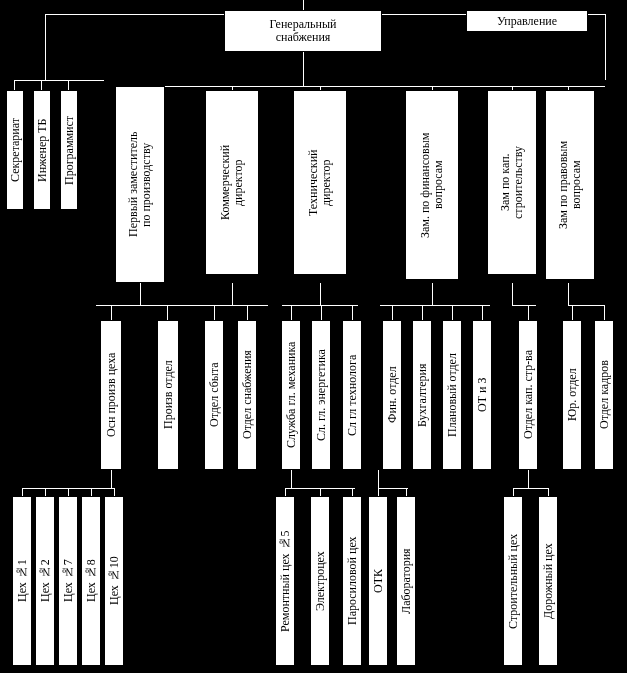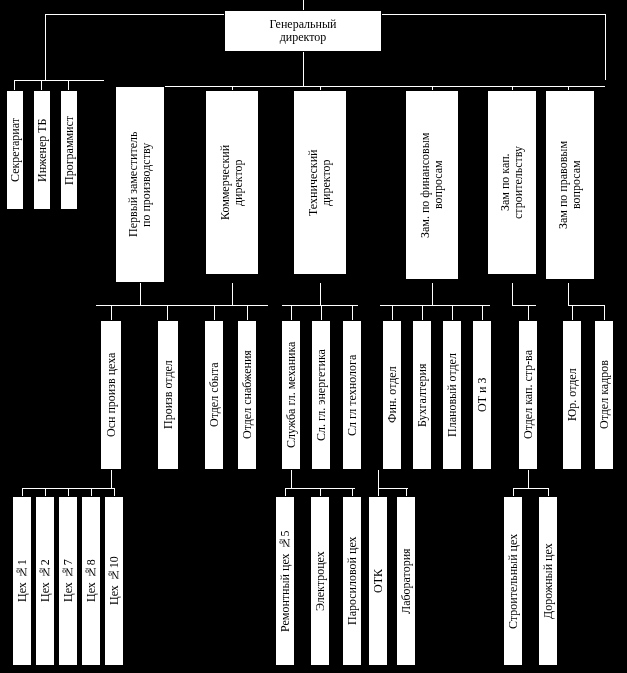--- a/index.html
+++ b/index.html
@@ -106,22 +106,23 @@
   <div class="conn h" style="left:378px;top:488px;width:30px;"></div>
   <div class="conn v" style="left:378px;top:488px;height:8px;"></div>
   <div class="conn v" style="left:406px;top:488px;height:8px;"></div>
 
   <div class="conn v" style="left:528px;top:470px;height:18px;"></div>
   <div class="conn h" style="left:513px;top:488px;width:35px;"></div>
   <div class="conn v" style="left:513px;top:488px;height:8px;"></div>
   <div class="conn v" style="left:548px;top:488px;height:8px;"></div>
 
   <div class="box horiz" style="left:224px;top:10px;width:158px;height:42px;">Генеральный
-директор</div>
+снабжения</div>
 
+  <div class="box horiz" style="left:466px;top:10px;width:122px;height:22px;">Управление</div>
 
   <div class="box vert" style="left:6px;top:90px;width:18px;height:120px;">Секретариат</div>
   <div class="box vert" style="left:33px;top:90px;width:18px;height:120px;">Инженер ТБ</div>
   <div class="box vert" style="left:60px;top:90px;width:18px;height:120px;">Программист</div>
 
   <div class="box vert" style="left:115px;top:86px;width:50px;height:197px;">Первый заместитель
 по производству</div>
   <div class="box vert" style="left:205px;top:90px;width:54px;height:185px;">Коммерческий
 директор</div>
   <div class="box vert" style="left:293px;top:90px;width:54px;height:185px;">Технический

